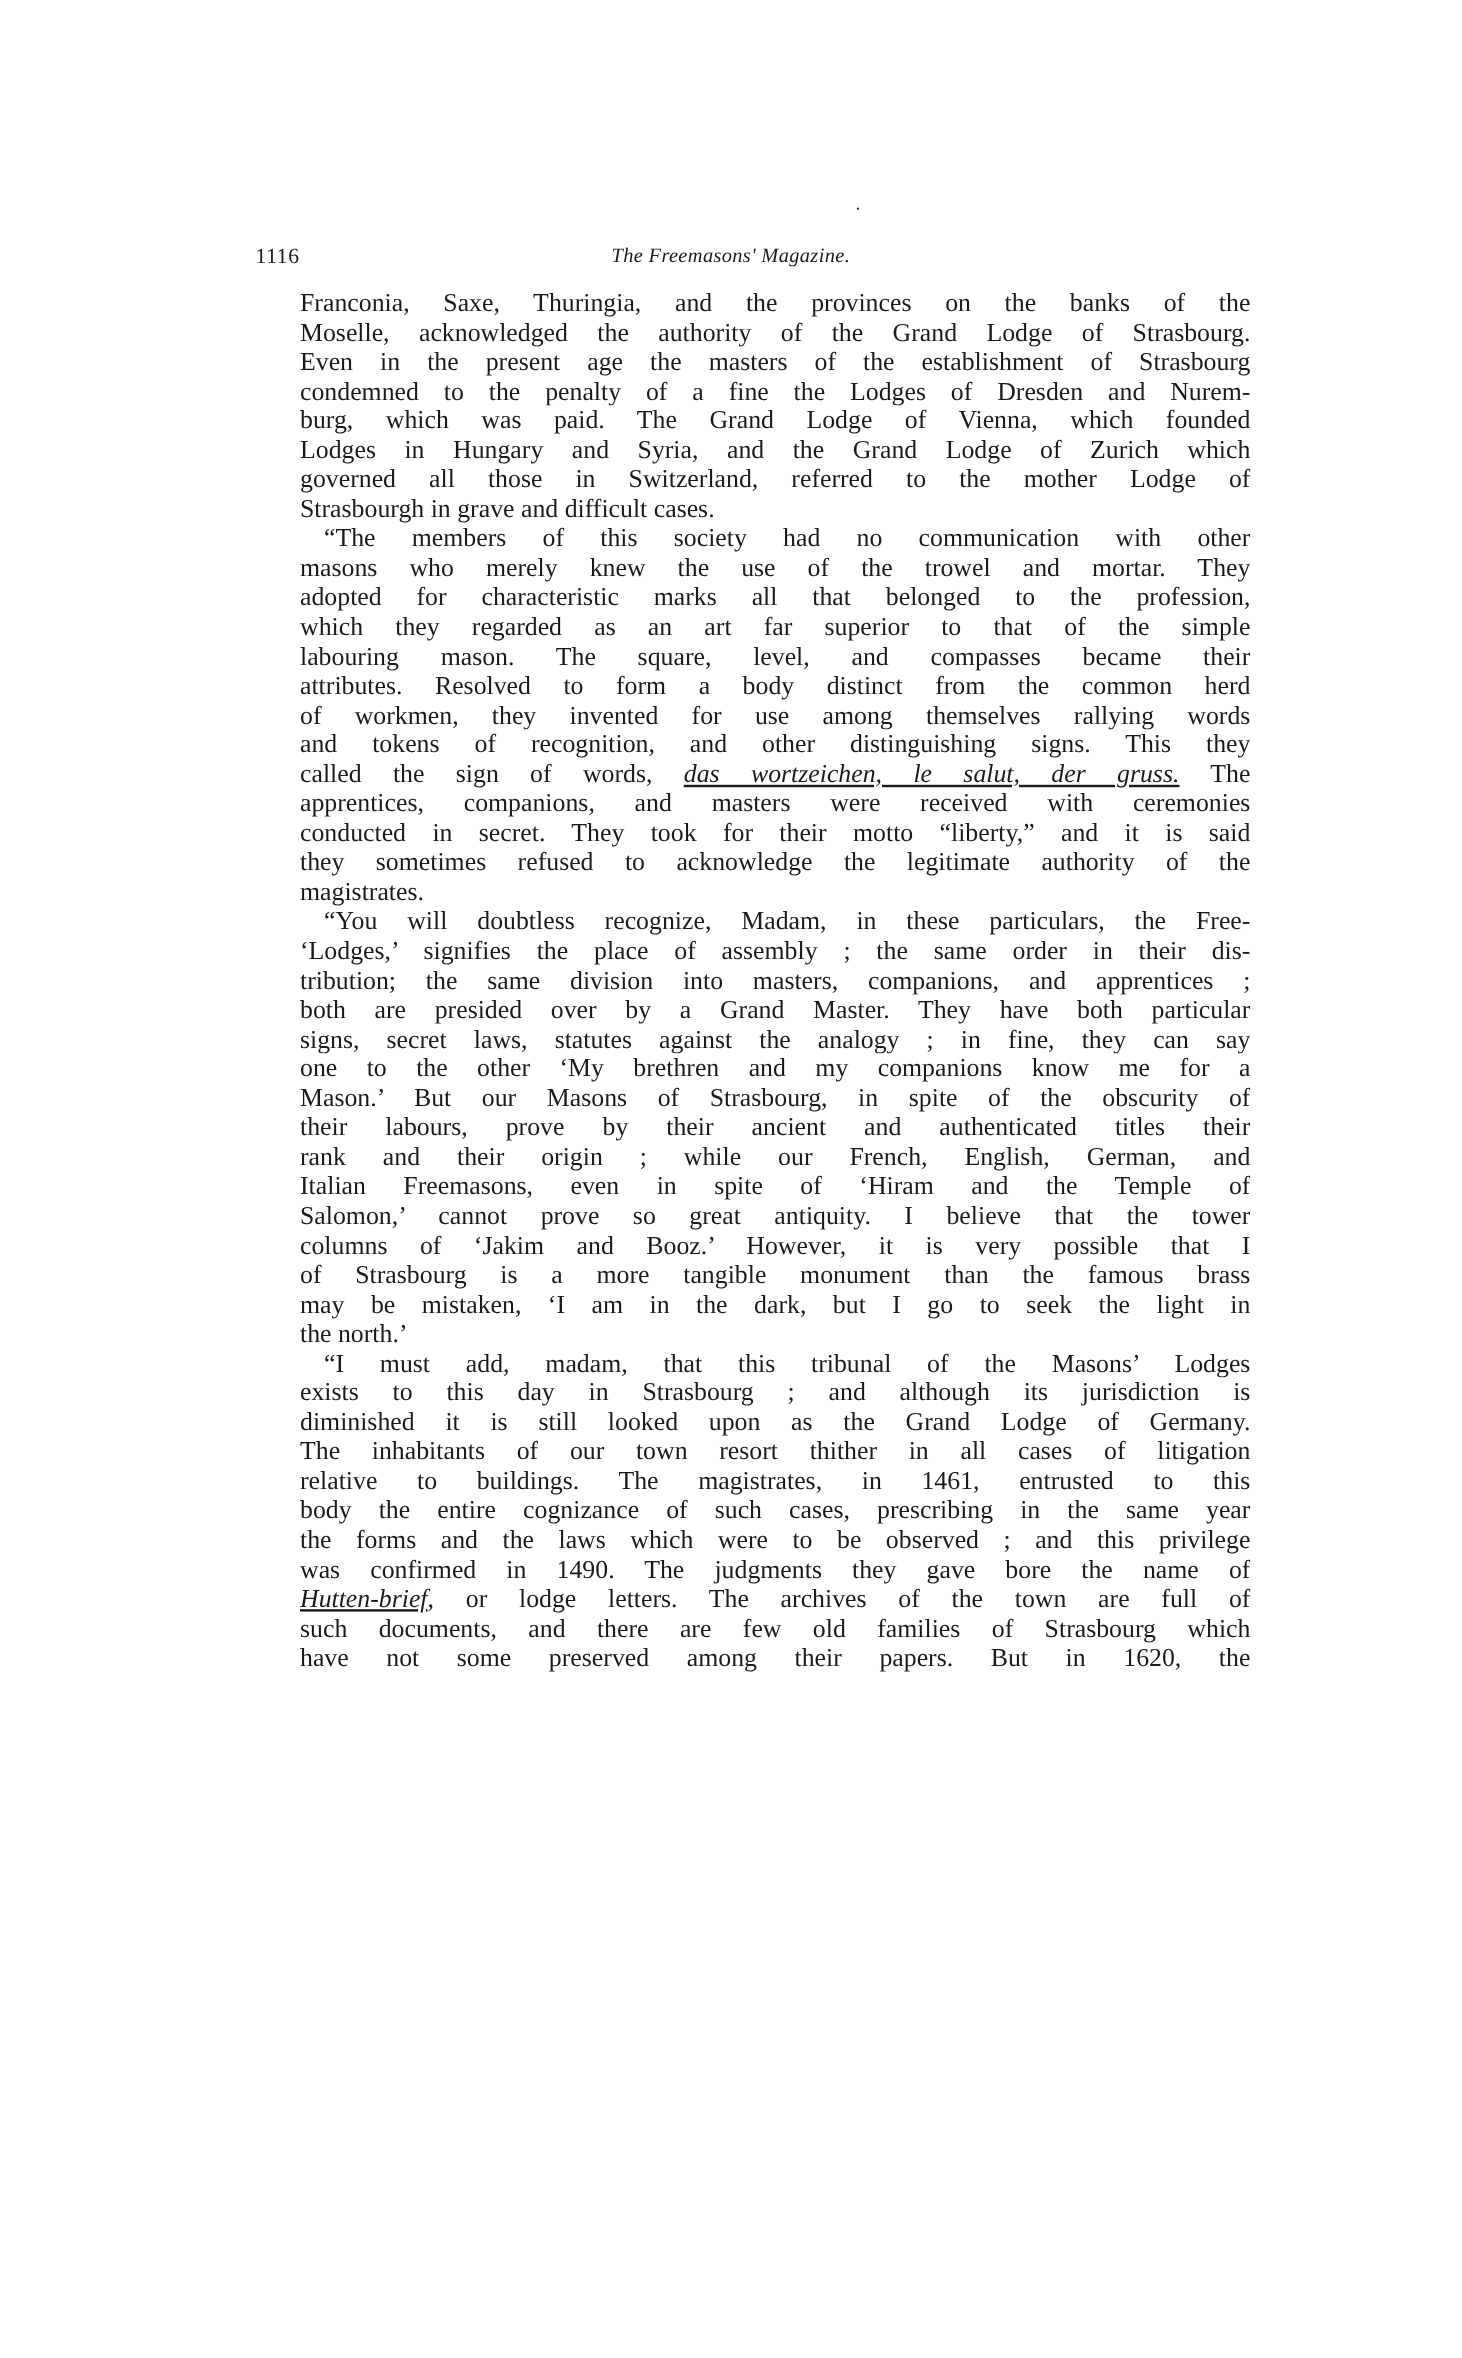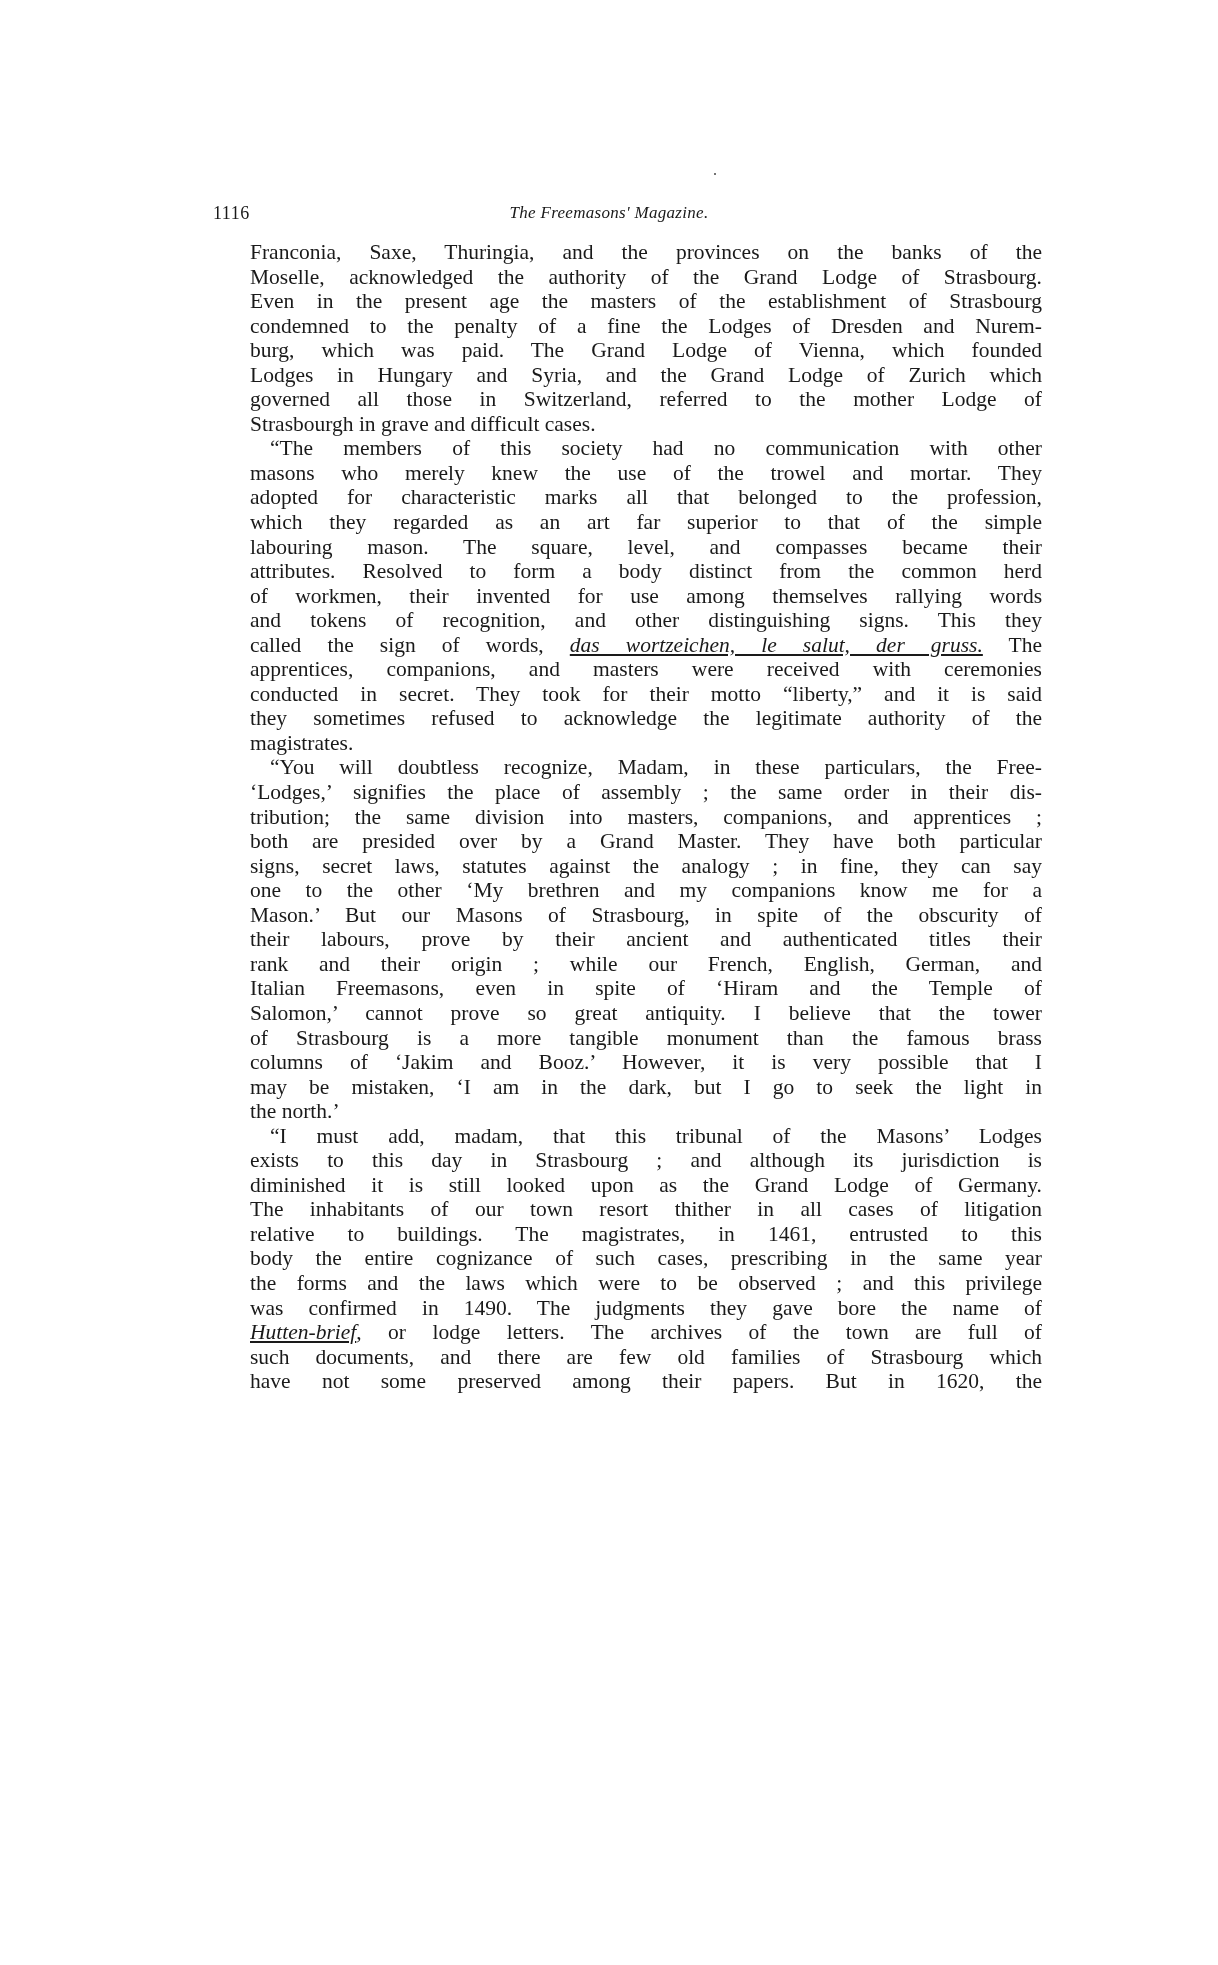--- a/index.html
+++ b/index.html
@@ -110,42 +110,42 @@
         <span class="line">governed all those in Switzerland, referred to the mother Lodge of</span>
         <span class="line last">Strasbourgh in grave and difficult cases.</span>
       </div>
       <div>
         <span class="line indent">“The members of this society had no communication with other</span>
         <span class="line">masons who merely knew the use of the trowel and mortar.  They</span>
         <span class="line">adopted for characteristic marks all that belonged to the profession,</span>
         <span class="line">which they regarded as an art far superior to that of the simple</span>
         <span class="line">labouring mason.  The square, level, and compasses became their</span>
         <span class="line">attributes.  Resolved to form a body distinct from the common herd</span>
-        <span class="line">of workmen, their invented for use among themselves rallying words</span>
+        <span class="line">of workmen, they invented for use among themselves rallying words</span>
         <span class="line">and tokens of recognition, and other distinguishing signs.  This they</span>
         <span class="line">called the sign of words, <em>das wortzeichen, le salut, der gruss.</em>  The</span>
         <span class="line">apprentices, companions, and masters were received with ceremonies</span>
         <span class="line">conducted in secret.  They took for their motto “liberty,” and it is said</span>
         <span class="line">they sometimes refused to acknowledge the legitimate authority of the</span>
         <span class="line last">magistrates.</span>
       </div>
       <div>
         <span class="line indent">“You will doubtless recognize, Madam, in these particulars, the Free-</span>
         <span class="line">‘Lodges,’ signifies the place of assembly ;  the same order in their dis-</span>
         <span class="line">tribution; the same division into masters, companions, and apprentices ;</span>
         <span class="line">both are presided over by a Grand Master.  They have both particular</span>
         <span class="line">signs, secret laws, statutes against the analogy ;  in fine, they can say</span>
         <span class="line">one to the other ‘My brethren and my companions know me for a</span>
         <span class="line">Mason.’  But our Masons of Strasbourg, in spite of the obscurity of</span>
         <span class="line">their labours, prove by their ancient and authenticated titles their</span>
         <span class="line">rank and their origin ;  while our French, English, German, and</span>
         <span class="line">Italian Freemasons, even in spite of ‘Hiram and the Temple of</span>
         <span class="line">Salomon,’ cannot prove so great antiquity.  I believe that the tower</span>
+        <span class="line">columns of ‘Jakim and Booz.’  However, it is very possible that I</span>
         <span class="line">of Strasbourg is a more tangible monument than the famous brass</span>
-        <span class="line">columns of ‘Jakim and Booz.’  However, it is very possible that I</span>
         <span class="line">may be mistaken, ‘I am in the dark, but I go to seek the light in</span>
         <span class="line last">the north.’</span>
       </div>
       <div>
         <span class="line indent">“I must add, madam, that this tribunal of the Masons’ Lodges</span>
         <span class="line">exists to this day in Strasbourg ; and although its jurisdiction is</span>
         <span class="line">diminished it is still looked upon as the Grand Lodge of Germany.</span>
         <span class="line">The inhabitants of our town resort thither in all cases of litigation</span>
         <span class="line">relative to buildings.  The magistrates, in 1461, entrusted to this</span>
         <span class="line">body the entire cognizance of such cases, prescribing in the same year</span>

